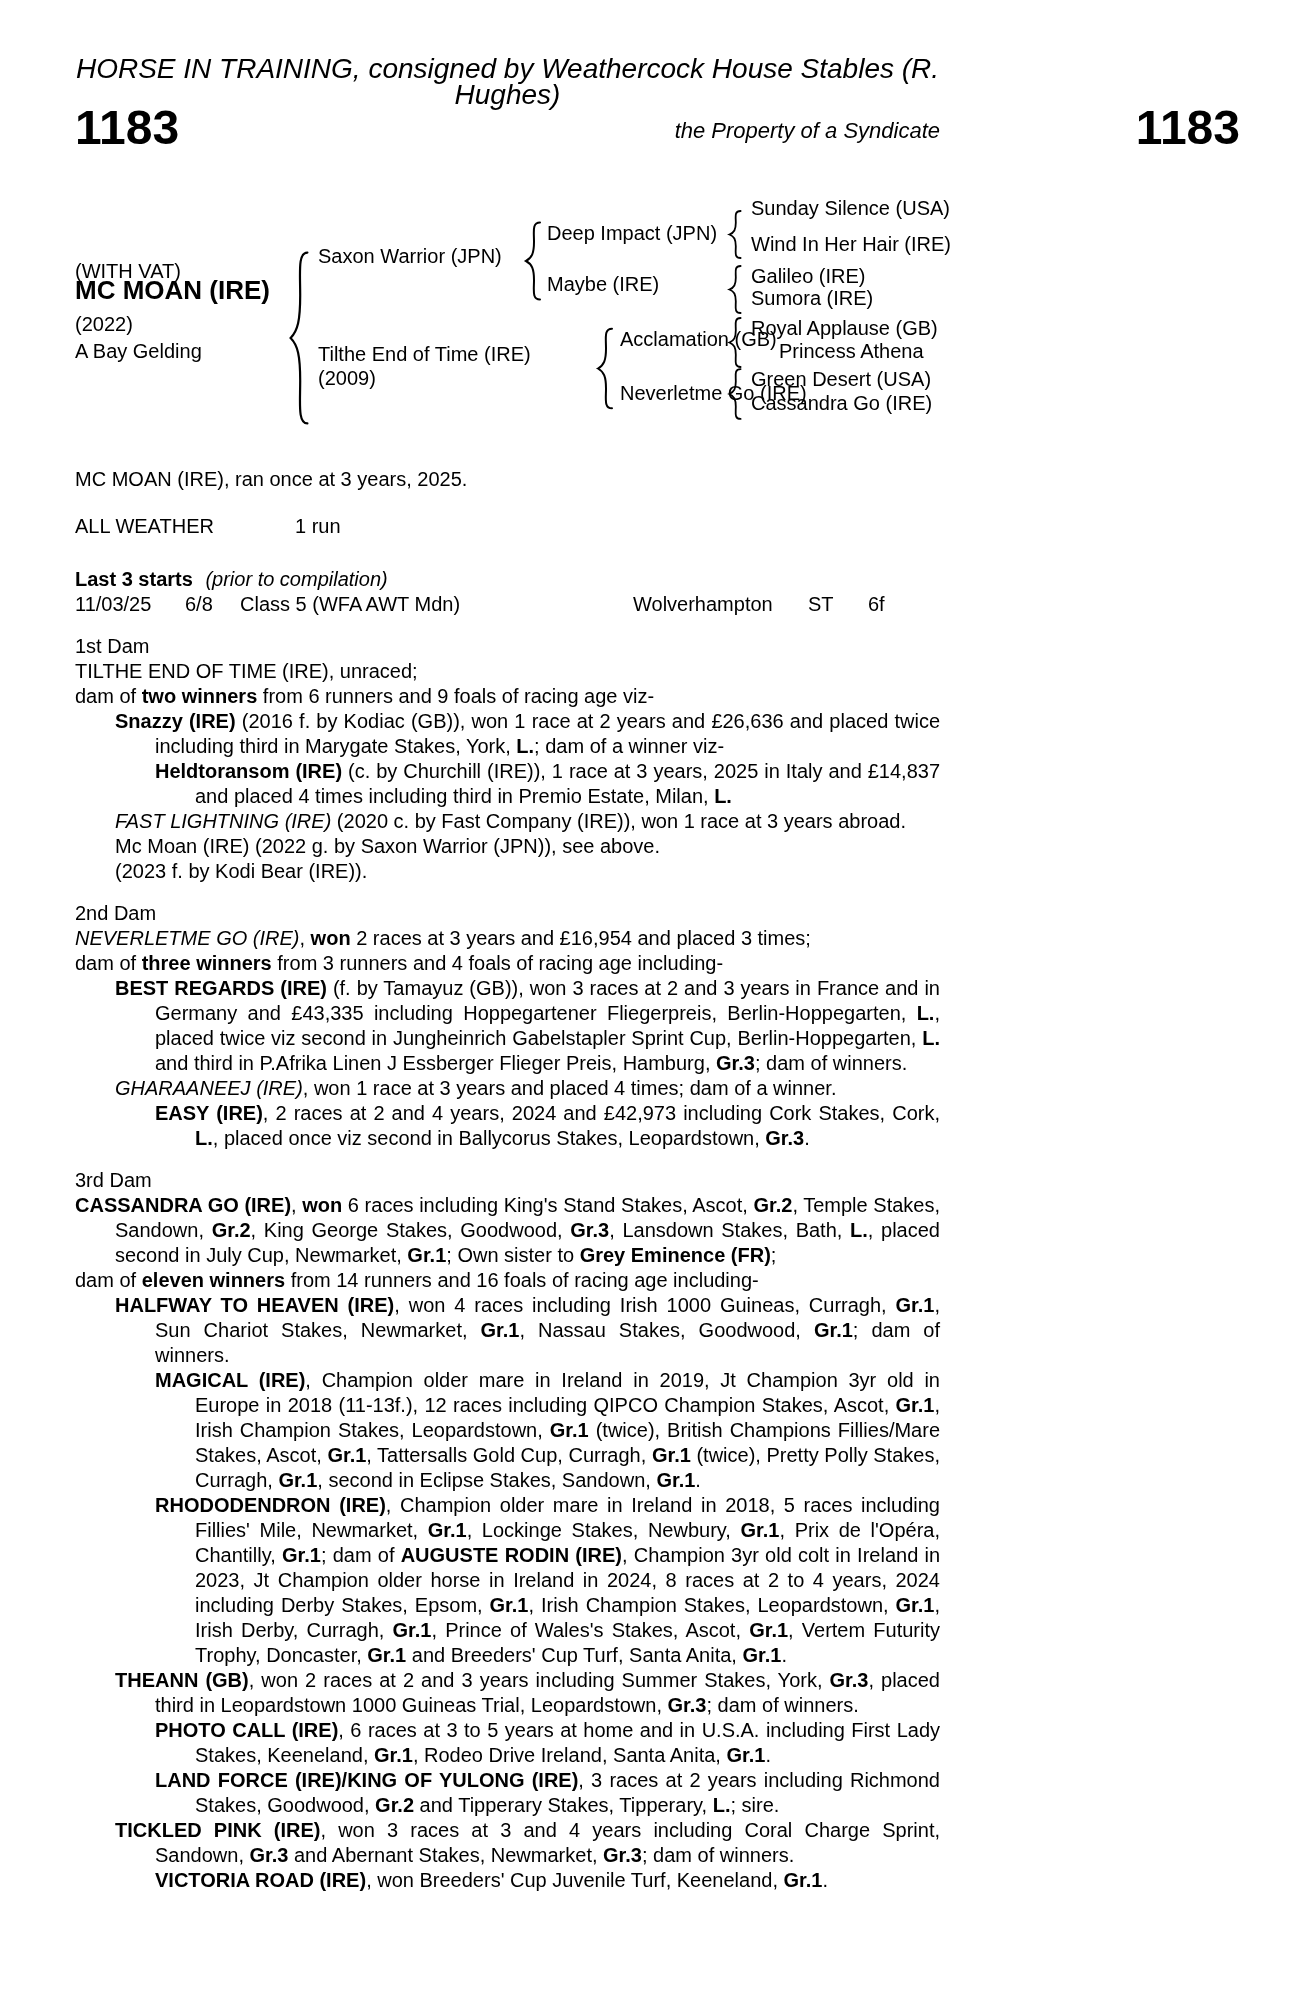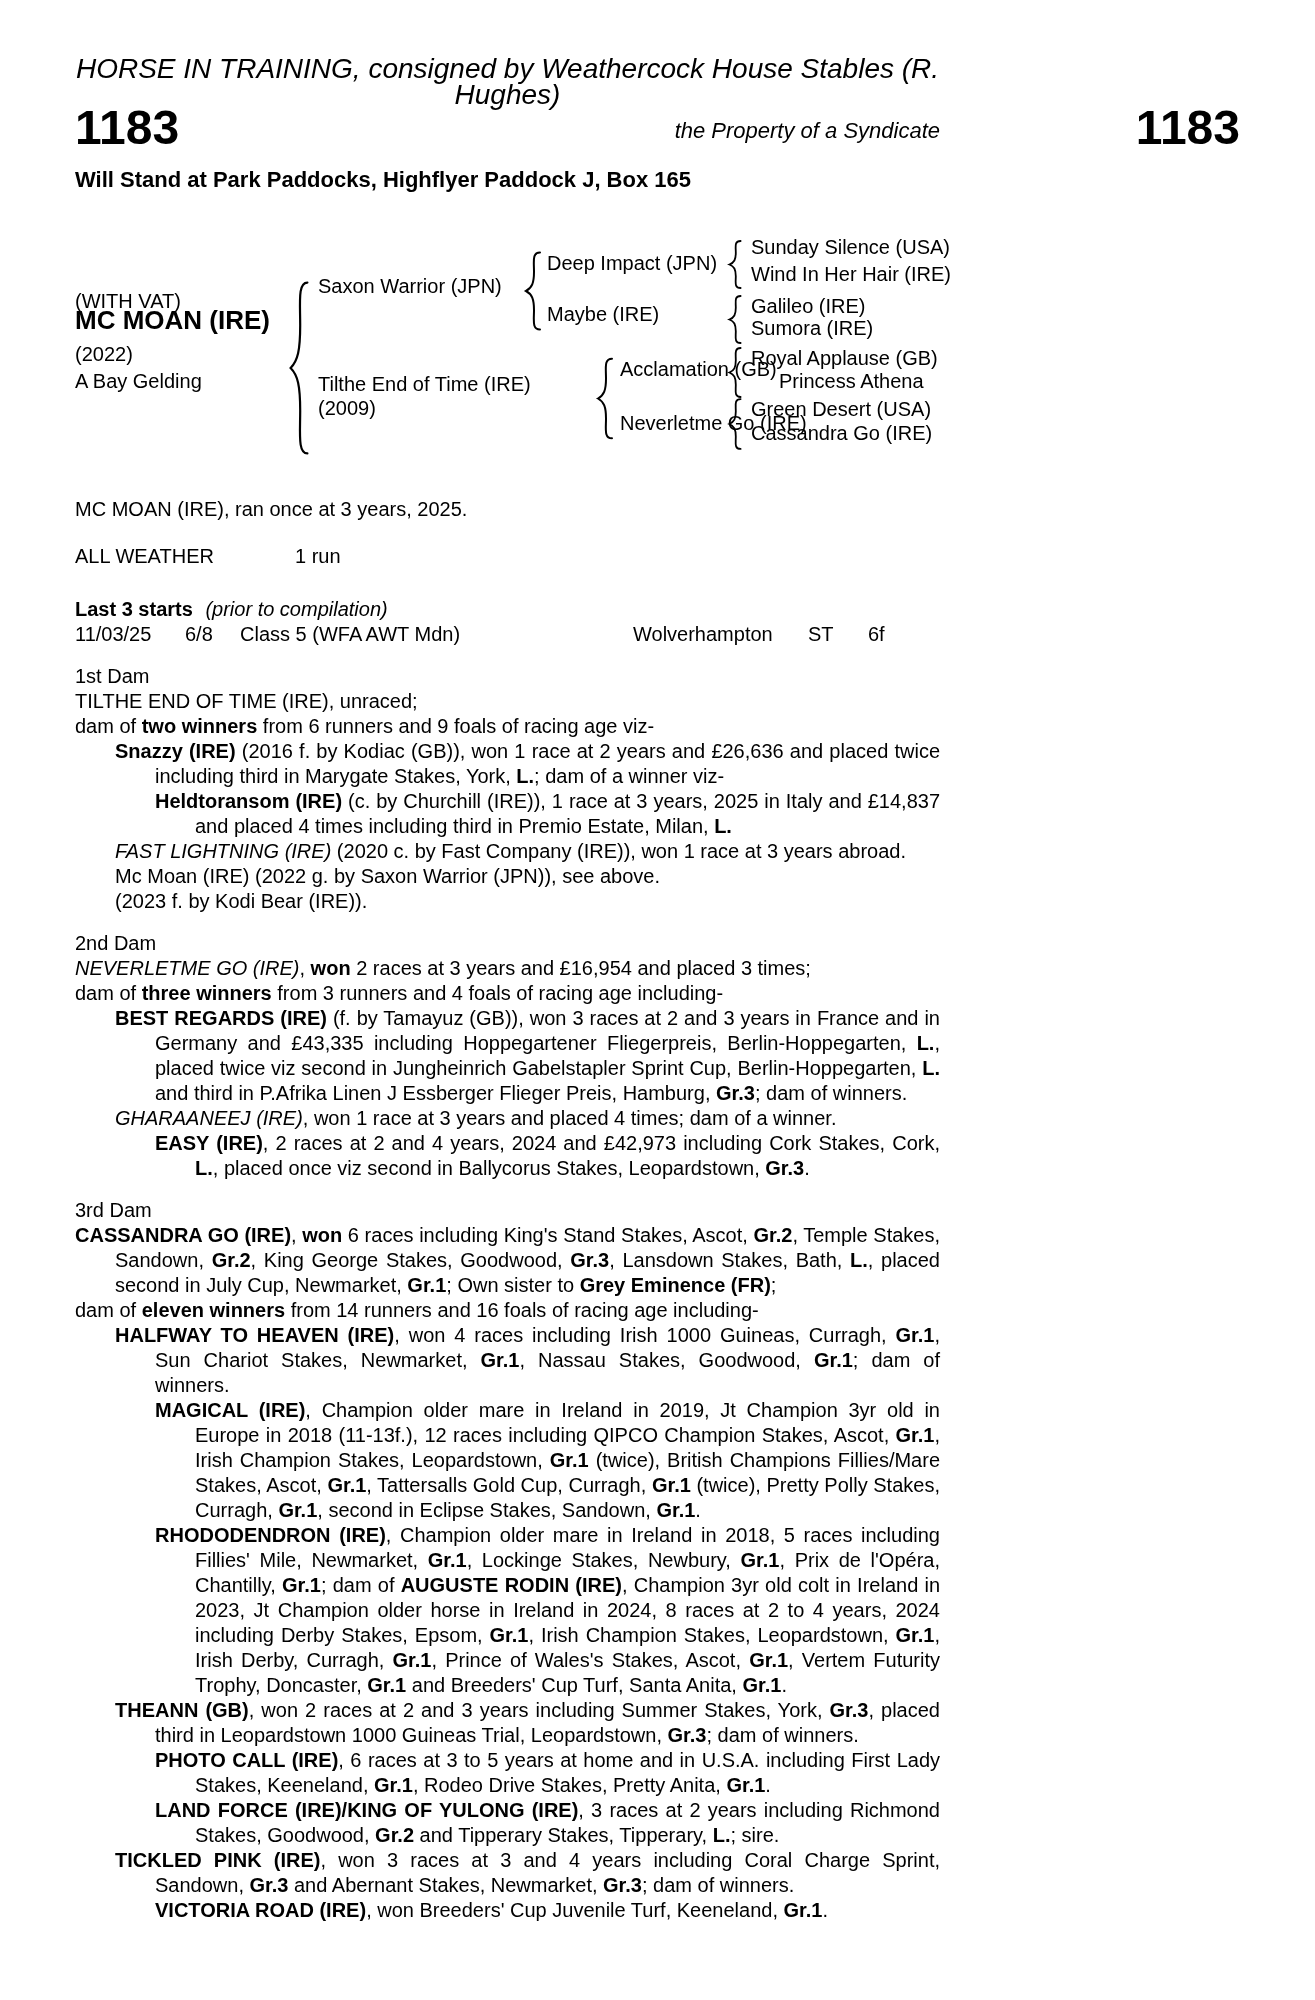--- a/index.html
+++ b/index.html
@@ -64,21 +64,20 @@
 <body>
 
 <div class="page">
 
   <div class="consignor">HORSE IN TRAINING, consigned by Weathercock House Stables (R. Hughes)</div>
   <div class="lot-row">
     <div class="lot-number lot-left">1183</div>
     <div class="property">the Property of a Syndicate</div>
     <div class="lot-number lot-right">1183</div>
   </div>
-  <div class="stand-line">Will Stand at Park Paddocks, Highflyer Paddock J, Box 165</div>
 
   <div class="pedigree">
     <div class="ped-abs" style="left:0;top:73px">(WITH VAT)</div>
     <div class="ped-abs subject-name" style="left:0;top:92px">MC MOAN (IRE)</div>
     <div class="ped-abs" style="left:0;top:126px">(2022)</div>
     <div class="ped-abs" style="left:0;top:153px">A Bay Gelding</div>
 
     <svg class="brace" style="left:212px;top:62px;width:24px;height:178px" viewBox="0 0 20 100" preserveAspectRatio="none">
       <path d="M17 2 C9 2 11 13 11 26 C11 40 9 46 3 50 C9 54 11 60 11 74 C11 87 9 98 17 98" fill="none" stroke="#000" stroke-width="2.2" vector-effect="non-scaling-stroke" stroke-linecap="round"></path>
     </svg>
@@ -105,21 +104,21 @@
     <svg class="brace" style="left:652px;top:78px;width:16px;height:49px" viewBox="0 0 20 100" preserveAspectRatio="none">
       <path d="M17 2 C9 2 11 13 11 26 C11 40 9 46 3 50 C9 54 11 60 11 74 C11 87 9 98 17 98" fill="none" stroke="#000" stroke-width="1.8" vector-effect="non-scaling-stroke" stroke-linecap="round"></path>
     </svg>
     <svg class="brace" style="left:652px;top:130px;width:16px;height:51px" viewBox="0 0 20 100" preserveAspectRatio="none">
       <path d="M17 2 C9 2 11 13 11 26 C11 40 9 46 3 50 C9 54 11 60 11 74 C11 87 9 98 17 98" fill="none" stroke="#000" stroke-width="1.8" vector-effect="non-scaling-stroke" stroke-linecap="round"></path>
     </svg>
     <svg class="brace" style="left:652px;top:181px;width:16px;height:52px" viewBox="0 0 20 100" preserveAspectRatio="none">
       <path d="M17 2 C9 2 11 13 11 26 C11 40 9 46 3 50 C9 54 11 60 11 74 C11 87 9 98 17 98" fill="none" stroke="#000" stroke-width="1.8" vector-effect="non-scaling-stroke" stroke-linecap="round"></path>
     </svg>
 
-    <div class="ped-abs" style="left:676px;top:19px">Sunday Silence (USA)</div>
+    <div class="ped-abs" style="left:676px;top:10px">Sunday Silence (USA)</div>
     <div class="ped-abs" style="left:676px;top:46px">Wind In Her Hair (IRE)</div>
     <div class="ped-abs" style="left:676px;top:78px">Galileo (IRE)</div>
     <div class="ped-abs" style="left:676px;top:100px">Sumora (IRE)</div>
     <div class="ped-abs" style="left:676px;top:130px">Royal Applause (GB)</div>
     <div class="ped-abs" style="left:704px;top:153px">Princess Athena</div>
     <div class="ped-abs" style="left:676px;top:181px">Green Desert (USA)</div>
     <div class="ped-abs" style="left:676px;top:205px">Cassandra Go (IRE)</div>
   </div>
 
   <div class="text-col">
@@ -156,20 +155,20 @@
         <p class="entry indent-1"><span class="seg-b">BEST REGARDS (IRE)</span><span class="seg-n"> (f. by Tamayuz (GB)), won 3 races at 2 and 3 years in France and in Germany and £43,335 including Hoppegartener Fliegerpreis, Berlin-Hoppegarten, </span><span class="seg-b">L.</span><span class="seg-n">, placed twice viz second in Jungheinrich Gabelstapler Sprint Cup, Berlin-Hoppegarten, </span><span class="seg-b">L.</span><span class="seg-n"> and third in P.Afrika Linen J Essberger Flieger Preis, Hamburg, </span><span class="seg-b">Gr.3</span><span class="seg-n">; dam of winners.</span></p>
         <p class="entry indent-1"><span class="seg-i">GHARAANEEJ (IRE)</span><span class="seg-n">, won 1 race at 3 years and placed 4 times; dam of a winner.</span></p>
         <p class="entry indent-2"><span class="seg-b">EASY (IRE)</span><span class="seg-n">, 2 races at 2 and 4 years, 2024 and £42,973 including Cork Stakes, Cork, </span><span class="seg-b">L.</span><span class="seg-n">, placed once viz second in Ballycorus Stakes, Leopardstown, </span><span class="seg-b">Gr.3</span><span class="seg-n">.</span></p>
         <p class="dam-heading">3rd Dam</p>
         <p class="entry indent-0"><span class="seg-b">CASSANDRA GO (IRE)</span><span class="seg-n">, </span><span class="seg-b">won</span><span class="seg-n"> 6 races including King's Stand Stakes, Ascot, </span><span class="seg-b">Gr.2</span><span class="seg-n">, Temple Stakes, Sandown, </span><span class="seg-b">Gr.2</span><span class="seg-n">, King George Stakes, Goodwood, </span><span class="seg-b">Gr.3</span><span class="seg-n">, Lansdown Stakes, Bath, </span><span class="seg-b">L.</span><span class="seg-n">, placed second in July Cup, Newmarket, </span><span class="seg-b">Gr.1</span><span class="seg-n">; Own sister to </span><span class="seg-b">Grey Eminence (FR)</span><span class="seg-n">;</span></p>
         <p class="entry indent-0"><span class="seg-n">dam of </span><span class="seg-b">eleven winners</span><span class="seg-n"> from 14 runners and 16 foals of racing age including-</span></p>
         <p class="entry indent-1"><span class="seg-b">HALFWAY TO HEAVEN (IRE)</span><span class="seg-n">, won 4 races including Irish 1000 Guineas, Curragh, </span><span class="seg-b">Gr.1</span><span class="seg-n">, Sun Chariot Stakes, Newmarket, </span><span class="seg-b">Gr.1</span><span class="seg-n">, Nassau Stakes, Goodwood, </span><span class="seg-b">Gr.1</span><span class="seg-n">; dam of winners.</span></p>
         <p class="entry indent-2"><span class="seg-b">MAGICAL (IRE)</span><span class="seg-n">, Champion older mare in Ireland in 2019, Jt Champion 3yr old in Europe in 2018 (11-13f.), 12 races including QIPCO Champion Stakes, Ascot, </span><span class="seg-b">Gr.1</span><span class="seg-n">, Irish Champion Stakes, Leopardstown, </span><span class="seg-b">Gr.1</span><span class="seg-n"> (twice), British Champions Fillies/Mare Stakes, Ascot, </span><span class="seg-b">Gr.1</span><span class="seg-n">, Tattersalls Gold Cup, Curragh, </span><span class="seg-b">Gr.1</span><span class="seg-n"> (twice), Pretty Polly Stakes, Curragh, </span><span class="seg-b">Gr.1</span><span class="seg-n">, second in Eclipse Stakes, Sandown, </span><span class="seg-b">Gr.1</span><span class="seg-n">.</span></p>
         <p class="entry indent-2"><span class="seg-b">RHODODENDRON (IRE)</span><span class="seg-n">, Champion older mare in Ireland in 2018, 5 races including Fillies' Mile, Newmarket, </span><span class="seg-b">Gr.1</span><span class="seg-n">, Lockinge Stakes, Newbury, </span><span class="seg-b">Gr.1</span><span class="seg-n">, Prix de l'Opéra, Chantilly, </span><span class="seg-b">Gr.1</span><span class="seg-n">; dam of </span><span class="seg-b">AUGUSTE RODIN (IRE)</span><span class="seg-n">, Champion 3yr old colt in Ireland in 2023, Jt Champion older horse in Ireland in 2024, 8 races at 2 to 4 years, 2024 including Derby Stakes, Epsom, </span><span class="seg-b">Gr.1</span><span class="seg-n">, Irish Champion Stakes, Leopardstown, </span><span class="seg-b">Gr.1</span><span class="seg-n">, Irish Derby, Curragh, </span><span class="seg-b">Gr.1</span><span class="seg-n">, Prince of Wales's Stakes, Ascot, </span><span class="seg-b">Gr.1</span><span class="seg-n">, Vertem Futurity Trophy, Doncaster, </span><span class="seg-b">Gr.1</span><span class="seg-n"> and Breeders' Cup Turf, Santa Anita, </span><span class="seg-b">Gr.1</span><span class="seg-n">.</span></p>
         <p class="entry indent-1"><span class="seg-b">THEANN (GB)</span><span class="seg-n">, won 2 races at 2 and 3 years including Summer Stakes, York, </span><span class="seg-b">Gr.3</span><span class="seg-n">, placed third in Leopardstown 1000 Guineas Trial, Leopardstown, </span><span class="seg-b">Gr.3</span><span class="seg-n">; dam of winners.</span></p>
-        <p class="entry indent-2"><span class="seg-b">PHOTO CALL (IRE)</span><span class="seg-n">, 6 races at 3 to 5 years at home and in U.S.A. including First Lady Stakes, Keeneland, </span><span class="seg-b">Gr.1</span><span class="seg-n">, Rodeo Drive Stakes, Pretty Anita, </span><span class="seg-b">Gr.1</span><span class="seg-n">.</span></p>
+        <p class="entry indent-2"><span class="seg-b">PHOTO CALL (IRE)</span><span class="seg-n">, 6 races at 3 to 5 years at home and in U.S.A. including First Lady Stakes, Keeneland, </span><span class="seg-b">Gr.1</span><span class="seg-n">, Rodeo Drive Ireland, Santa Anita, </span><span class="seg-b">Gr.1</span><span class="seg-n">.</span></p>
         <p class="entry indent-2"><span class="seg-b">LAND FORCE (IRE)/KING OF YULONG (IRE)</span><span class="seg-n">, 3 races at 2 years including Richmond Stakes, Goodwood, </span><span class="seg-b">Gr.2</span><span class="seg-n"> and Tipperary Stakes, Tipperary, </span><span class="seg-b">L.</span><span class="seg-n">; sire.</span></p>
         <p class="entry indent-1"><span class="seg-b">TICKLED PINK (IRE)</span><span class="seg-n">, won 3 races at 3 and 4 years including Coral Charge Sprint, Sandown, </span><span class="seg-b">Gr.3</span><span class="seg-n"> and Abernant Stakes, Newmarket, </span><span class="seg-b">Gr.3</span><span class="seg-n">; dam of winners.</span></p>
         <p class="entry indent-2"><span class="seg-b">VICTORIA ROAD (IRE)</span><span class="seg-n">, won Breeders' Cup Juvenile Turf, Keeneland, </span><span class="seg-b">Gr.1</span><span class="seg-n">.</span></p>
       </div>
   </div>
 
 </div>
 
 </body></html>

